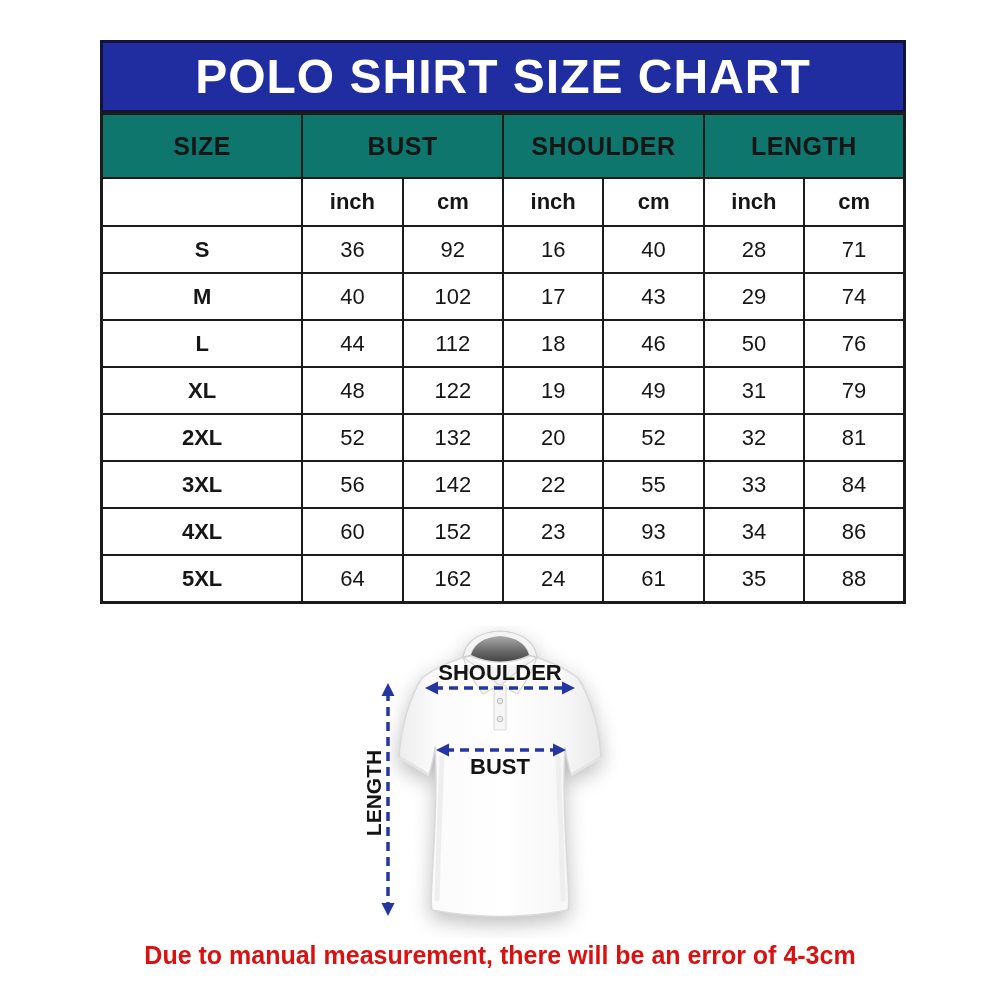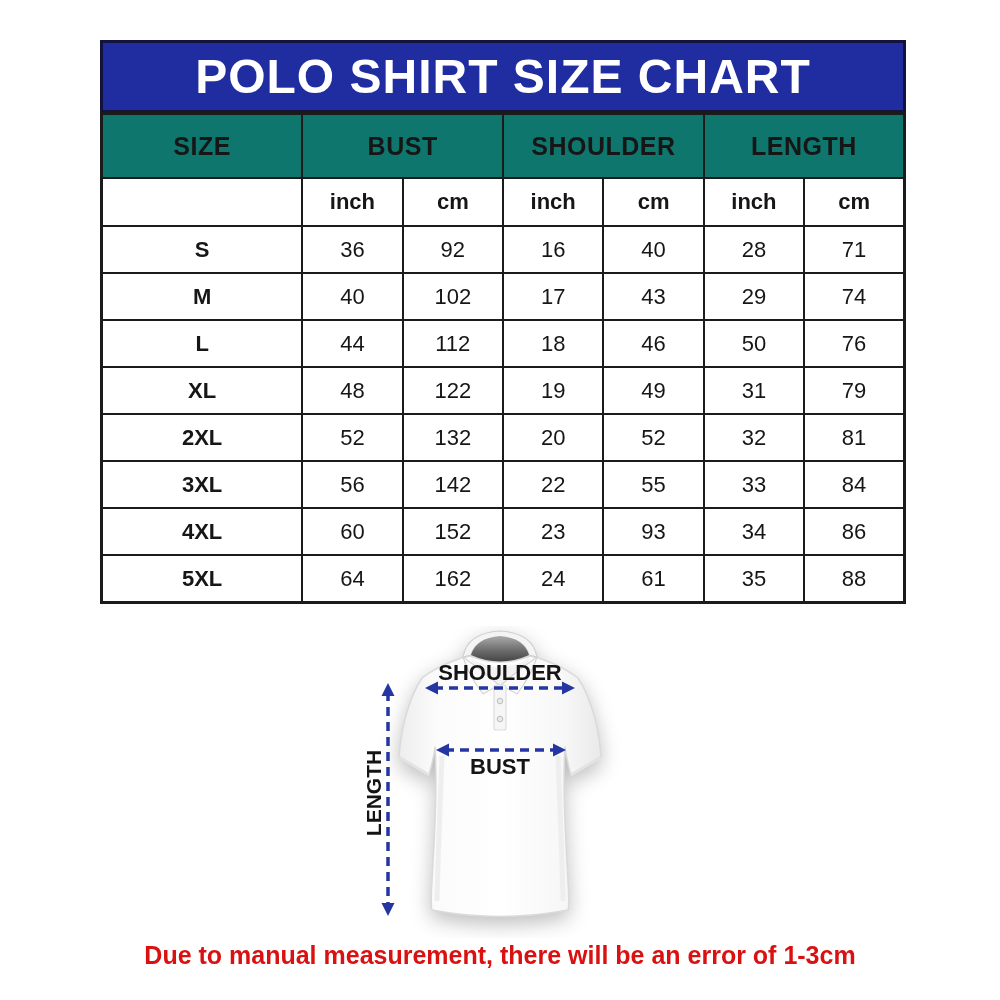--- a/index.html
+++ b/index.html
@@ -278,15 +278,15 @@
         <polygon points="58,57 51.5,70 64.5,70" stroke="none"></polygon>
         <polygon points="58,290 51.5,277 64.5,277" stroke="none"></polygon>
       </g>
 
       <text x="170" y="54" text-anchor="middle" font-family="Liberation Sans, sans-serif" font-size="22" font-weight="bold" fill="#141414">SHOULDER</text>
       <text x="170" y="148" text-anchor="middle" font-family="Liberation Sans, sans-serif" font-size="22" font-weight="bold" fill="#141414">BUST</text>
       <text transform="translate(51,167) rotate(-90)" text-anchor="middle" font-family="Liberation Sans, sans-serif" font-size="21" font-weight="bold" fill="#141414">LENGTH</text>
     </svg>
   </div>
 
-  <div class="footnote">Due to manual measurement, there will be an error of 1-3cm</div>
+  <div class="footnote">Due to manual measurement, there will be an error of 4-3cm</div>
 
 </div>
 
 </body></html>

